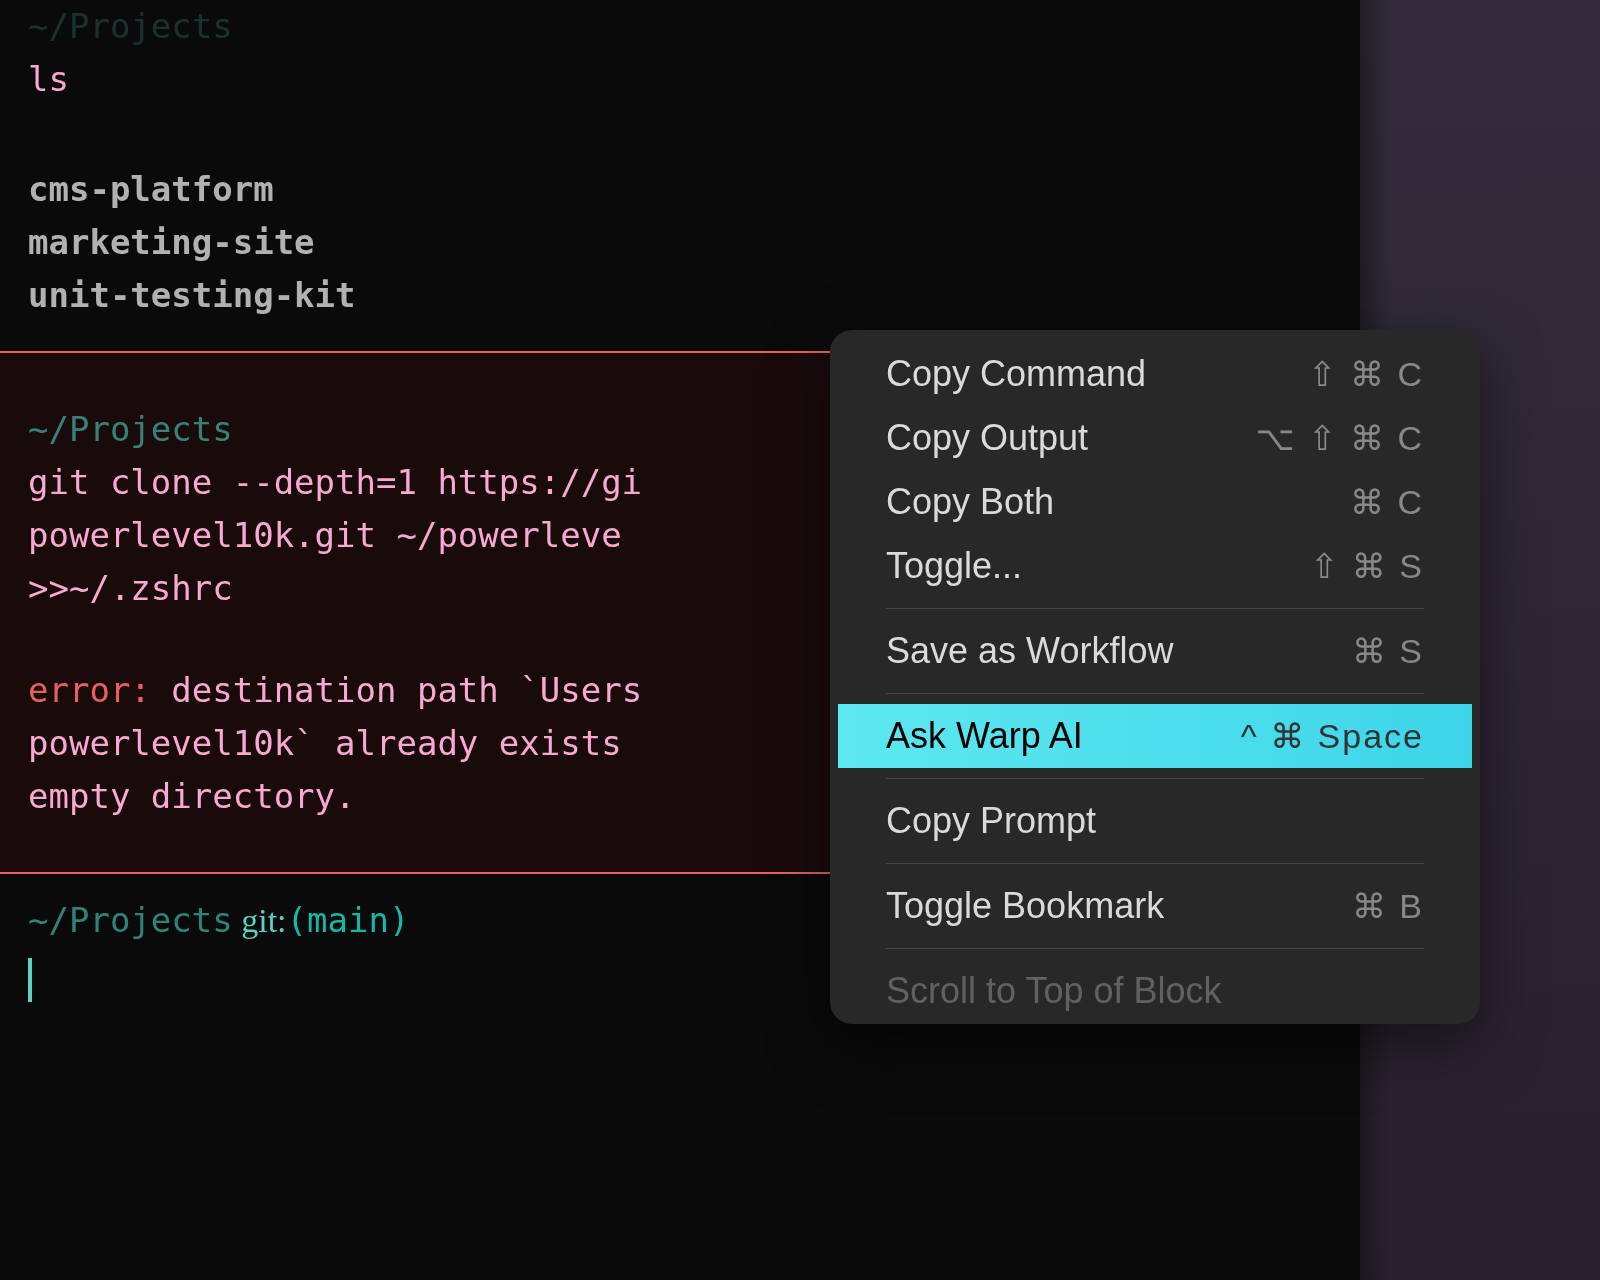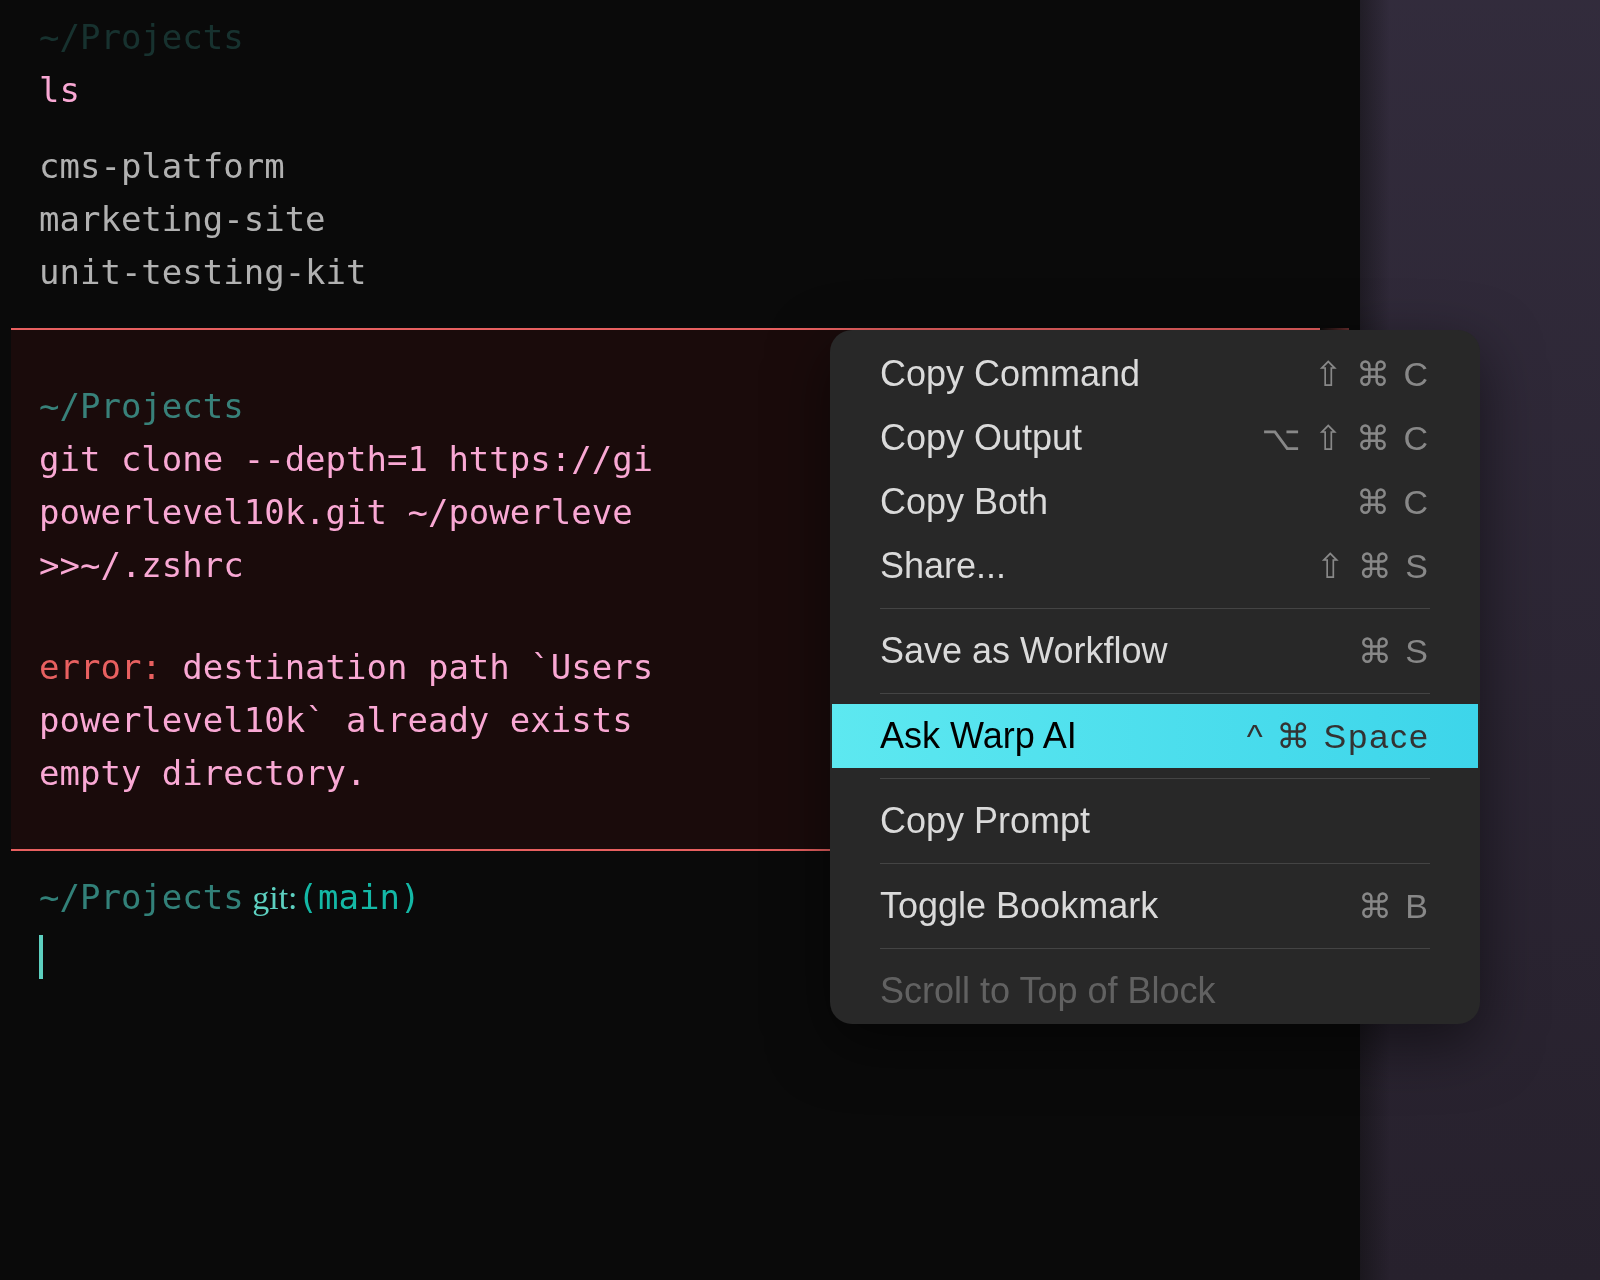--- a/index.html
+++ b/index.html
@@ -14,21 +14,21 @@
       color: #ccc;
       width: 1600px;
       height: 1280px;
       overflow: hidden;
       position: relative;
     }
     
     .terminal {
       width: 1360px;
       height: 100%;
-      padding: 11px;
+      padding: 0;
       font-size: 34px;
       line-height: 1.55;
     }
     
     .block {
       padding: 20px 28px;
     }
     
     .block-ls {
       padding-top: 0px;
@@ -46,22 +46,23 @@
     }
     
     .command {
       color: #f9a8d4;
     }
     
     .ls-output {
       display: grid;
       grid-template-columns: 670px 1fr;
       color: #c4c4c4;
-      margin-top: 24px;
+      margin-top: 58px;
       opacity: 0.9;
+      font-weight: bold;
     }
     
     .block-error {
       background: rgba(120, 20, 20, 0.15);
       border-top: 2px solid #e86060;
       border-bottom: 2px solid #e86060;
       padding: 50px 28px 50px 28px;
     }
     
     .error-word {
@@ -86,21 +87,21 @@
       vertical-align: middle;
     }
     
     .context-menu {
       position: absolute;
       left: 830px;
       top: 330px;
       width: 650px;
       background: #282828;
       border-radius: 22px;
-      padding: 12px 2px;
+      padding: 12px 8px;
       font-family: -apple-system, BlinkMacSystemFont, 'SF Pro Display', 'Segoe UI', sans-serif;
       font-size: 36px;
       color: #dadada;
       box-shadow: 0 20px 60px rgba(0,0,0,0.5);
       z-index: 100;
     }
     
     .menu-item {
       display: flex;
       justify-content: space-between;
@@ -207,21 +208,21 @@
   </div>
   <div class="menu-item">
     <span>Copy Output</span>
     <span class="shortcut">⌥ ⇧ ⌘ C</span>
   </div>
   <div class="menu-item">
     <span>Copy Both</span>
     <span class="shortcut">⌘ C</span>
   </div>
   <div class="menu-item">
-    <span>Share...</span>
+    <span>Toggle...</span>
     <span class="shortcut">⇧ ⌘ S</span>
   </div>
   <div class="menu-divider"></div>
   <div class="menu-item">
     <span>Save as Workflow</span>
     <span class="shortcut">⌘ S</span>
   </div>
   <div class="menu-divider"></div>
   <div class="menu-item highlighted">
     <span>Ask Warp AI</span>

